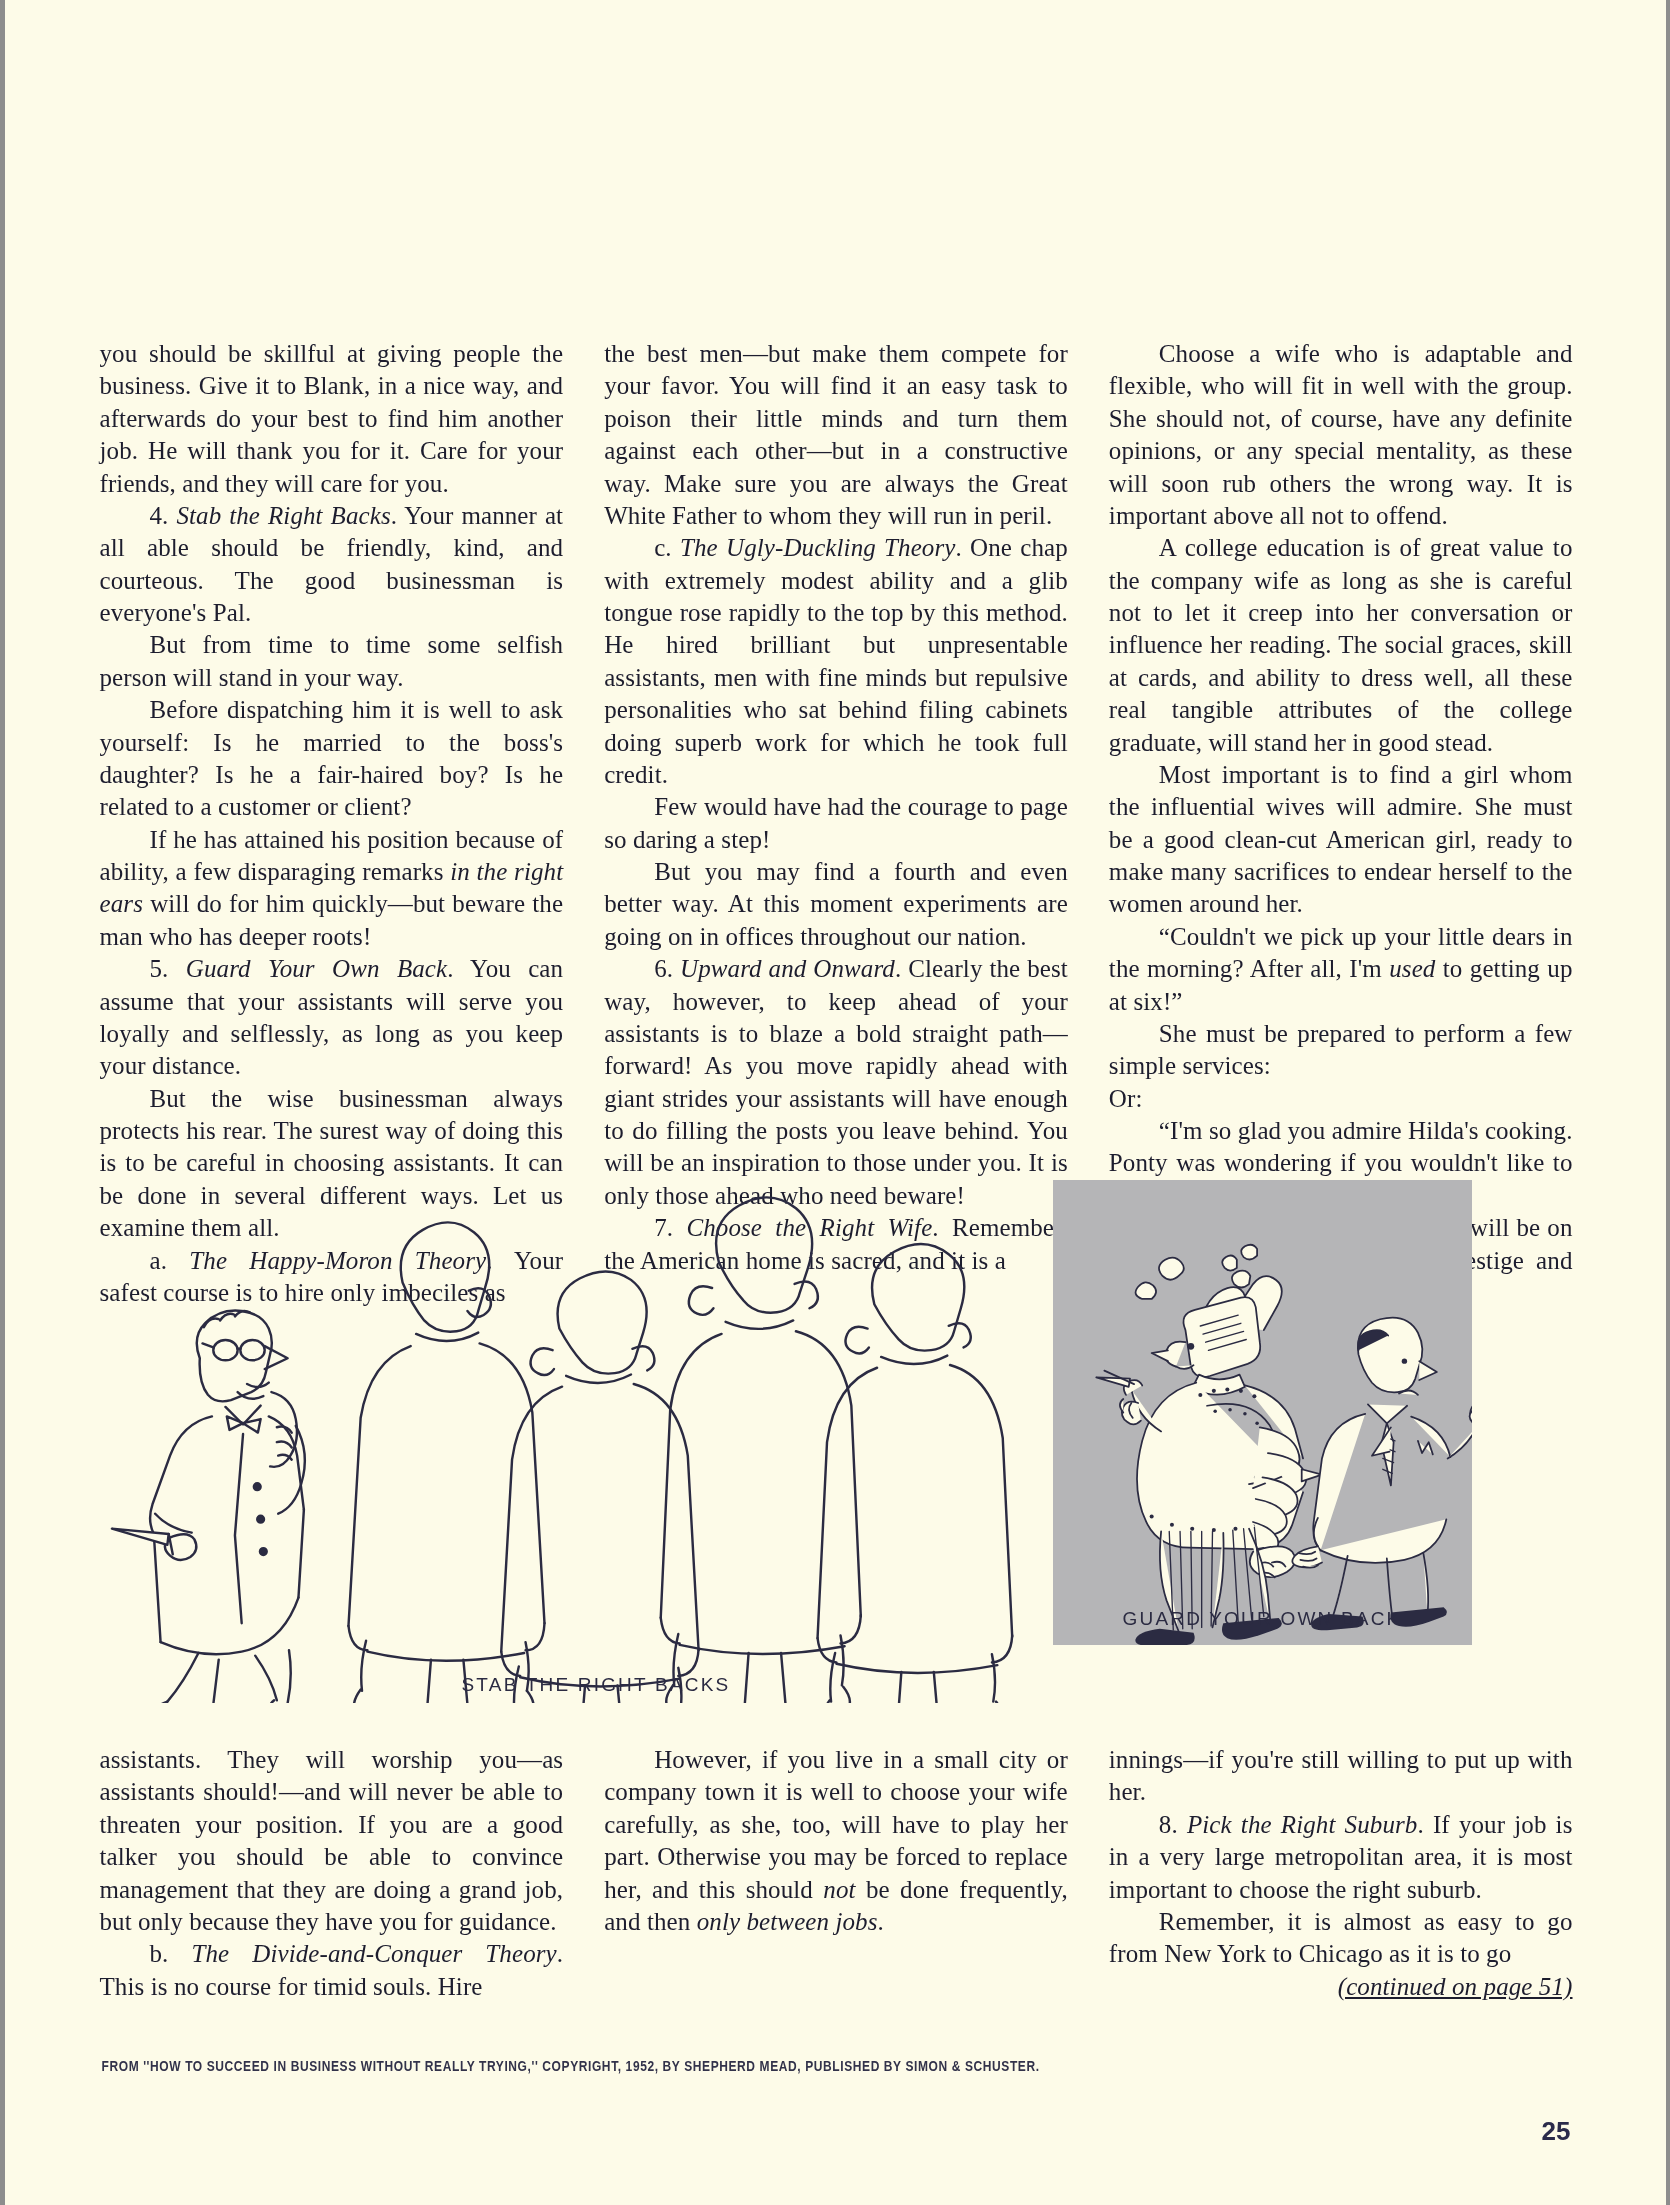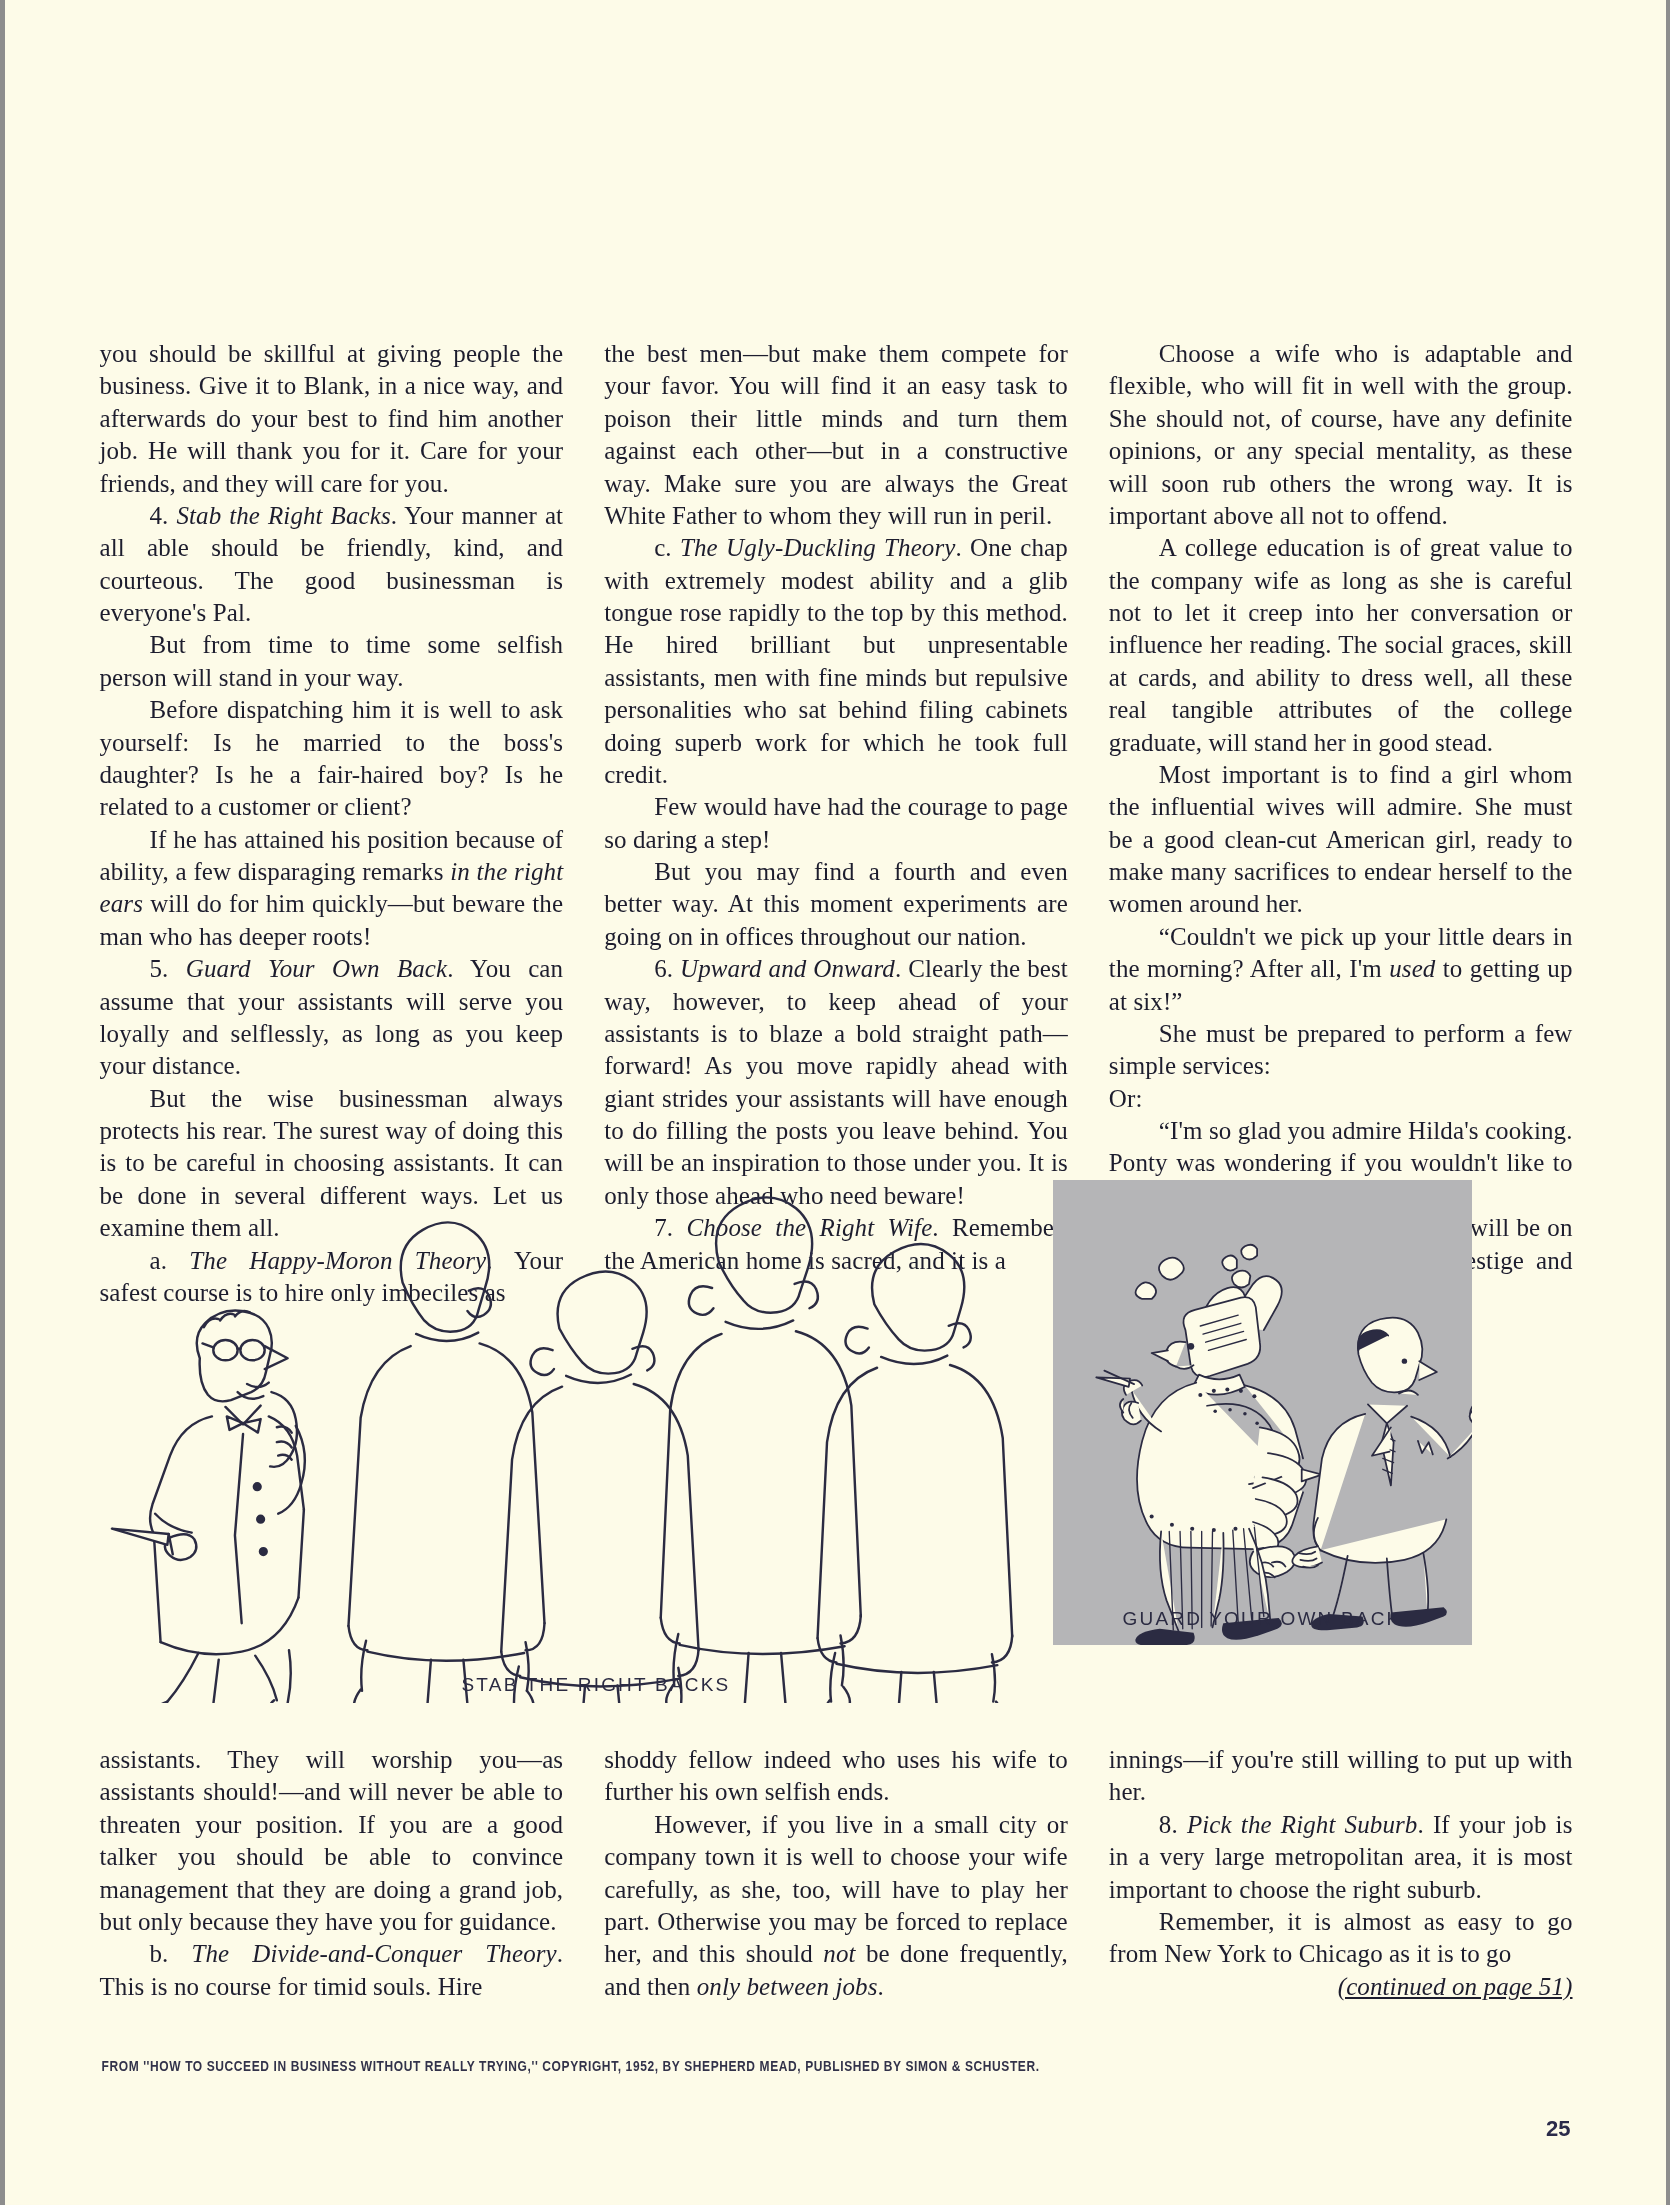--- a/index.html
+++ b/index.html
@@ -112,21 +112,21 @@
     color: #32324a;
     white-space: nowrap;
     transform: scaleY(1.18);
     transform-origin: left top;
   }
   .folio {
     position: absolute;
     right: 95px;
     top: 2116px;
     font-family: "Liberation Sans", sans-serif;
-    font-size: 22px;
+    font-size: 26px;
     font-weight: bold;
     color: #2b2b4a;
   }
 </style>
 </head>
 <body>
 
 <div class="page">
 
   <div class="cols top">
@@ -421,21 +421,20 @@
   </div>
 
   <div class="cols bot">
 
     <div class="col">
       <p class="noindent"><span>assistants.  They will worship you—as assistants should!—and will never be able to threaten your position.  If you are a good talker you should be able to convince management that they are doing a grand job, but only because they have you for guidance.</span></p>
       <p><span>b. </span><i>The Divide-and-Conquer Theory</i><span>.  This is no course for timid souls.  Hire</span></p>
     </div>
 
     <div class="col">
-      <p class="noindent"><span>shoddy fellow indeed who uses his wife to further his own selfish ends.</span></p>
       <p><span>However, if you live in a small city or company town it is well to choose your wife carefully, as she, too, will have to play her part.  Otherwise you may be forced to replace her, and this should </span><i>not</i><span> be done frequently, and then </span><i>only</i><span> </span><i>between jobs</i><span>.</span></p>
     </div>
 
     <div class="col">
       <p class="noindent"><span>innings—if you're still willing to put up with her.</span></p>
       <p><span>8. </span><i>Pick the Right Suburb</i><span>.  If your job is in a very large metropolitan area, it is most important to choose the right suburb.</span></p>
       <p><span>Remember, it is almost as easy to go from New York to Chicago as it is to go</span></p>
       <p class="contd"><i>(continued on page 51)</i></p>
     </div>
   </div>

